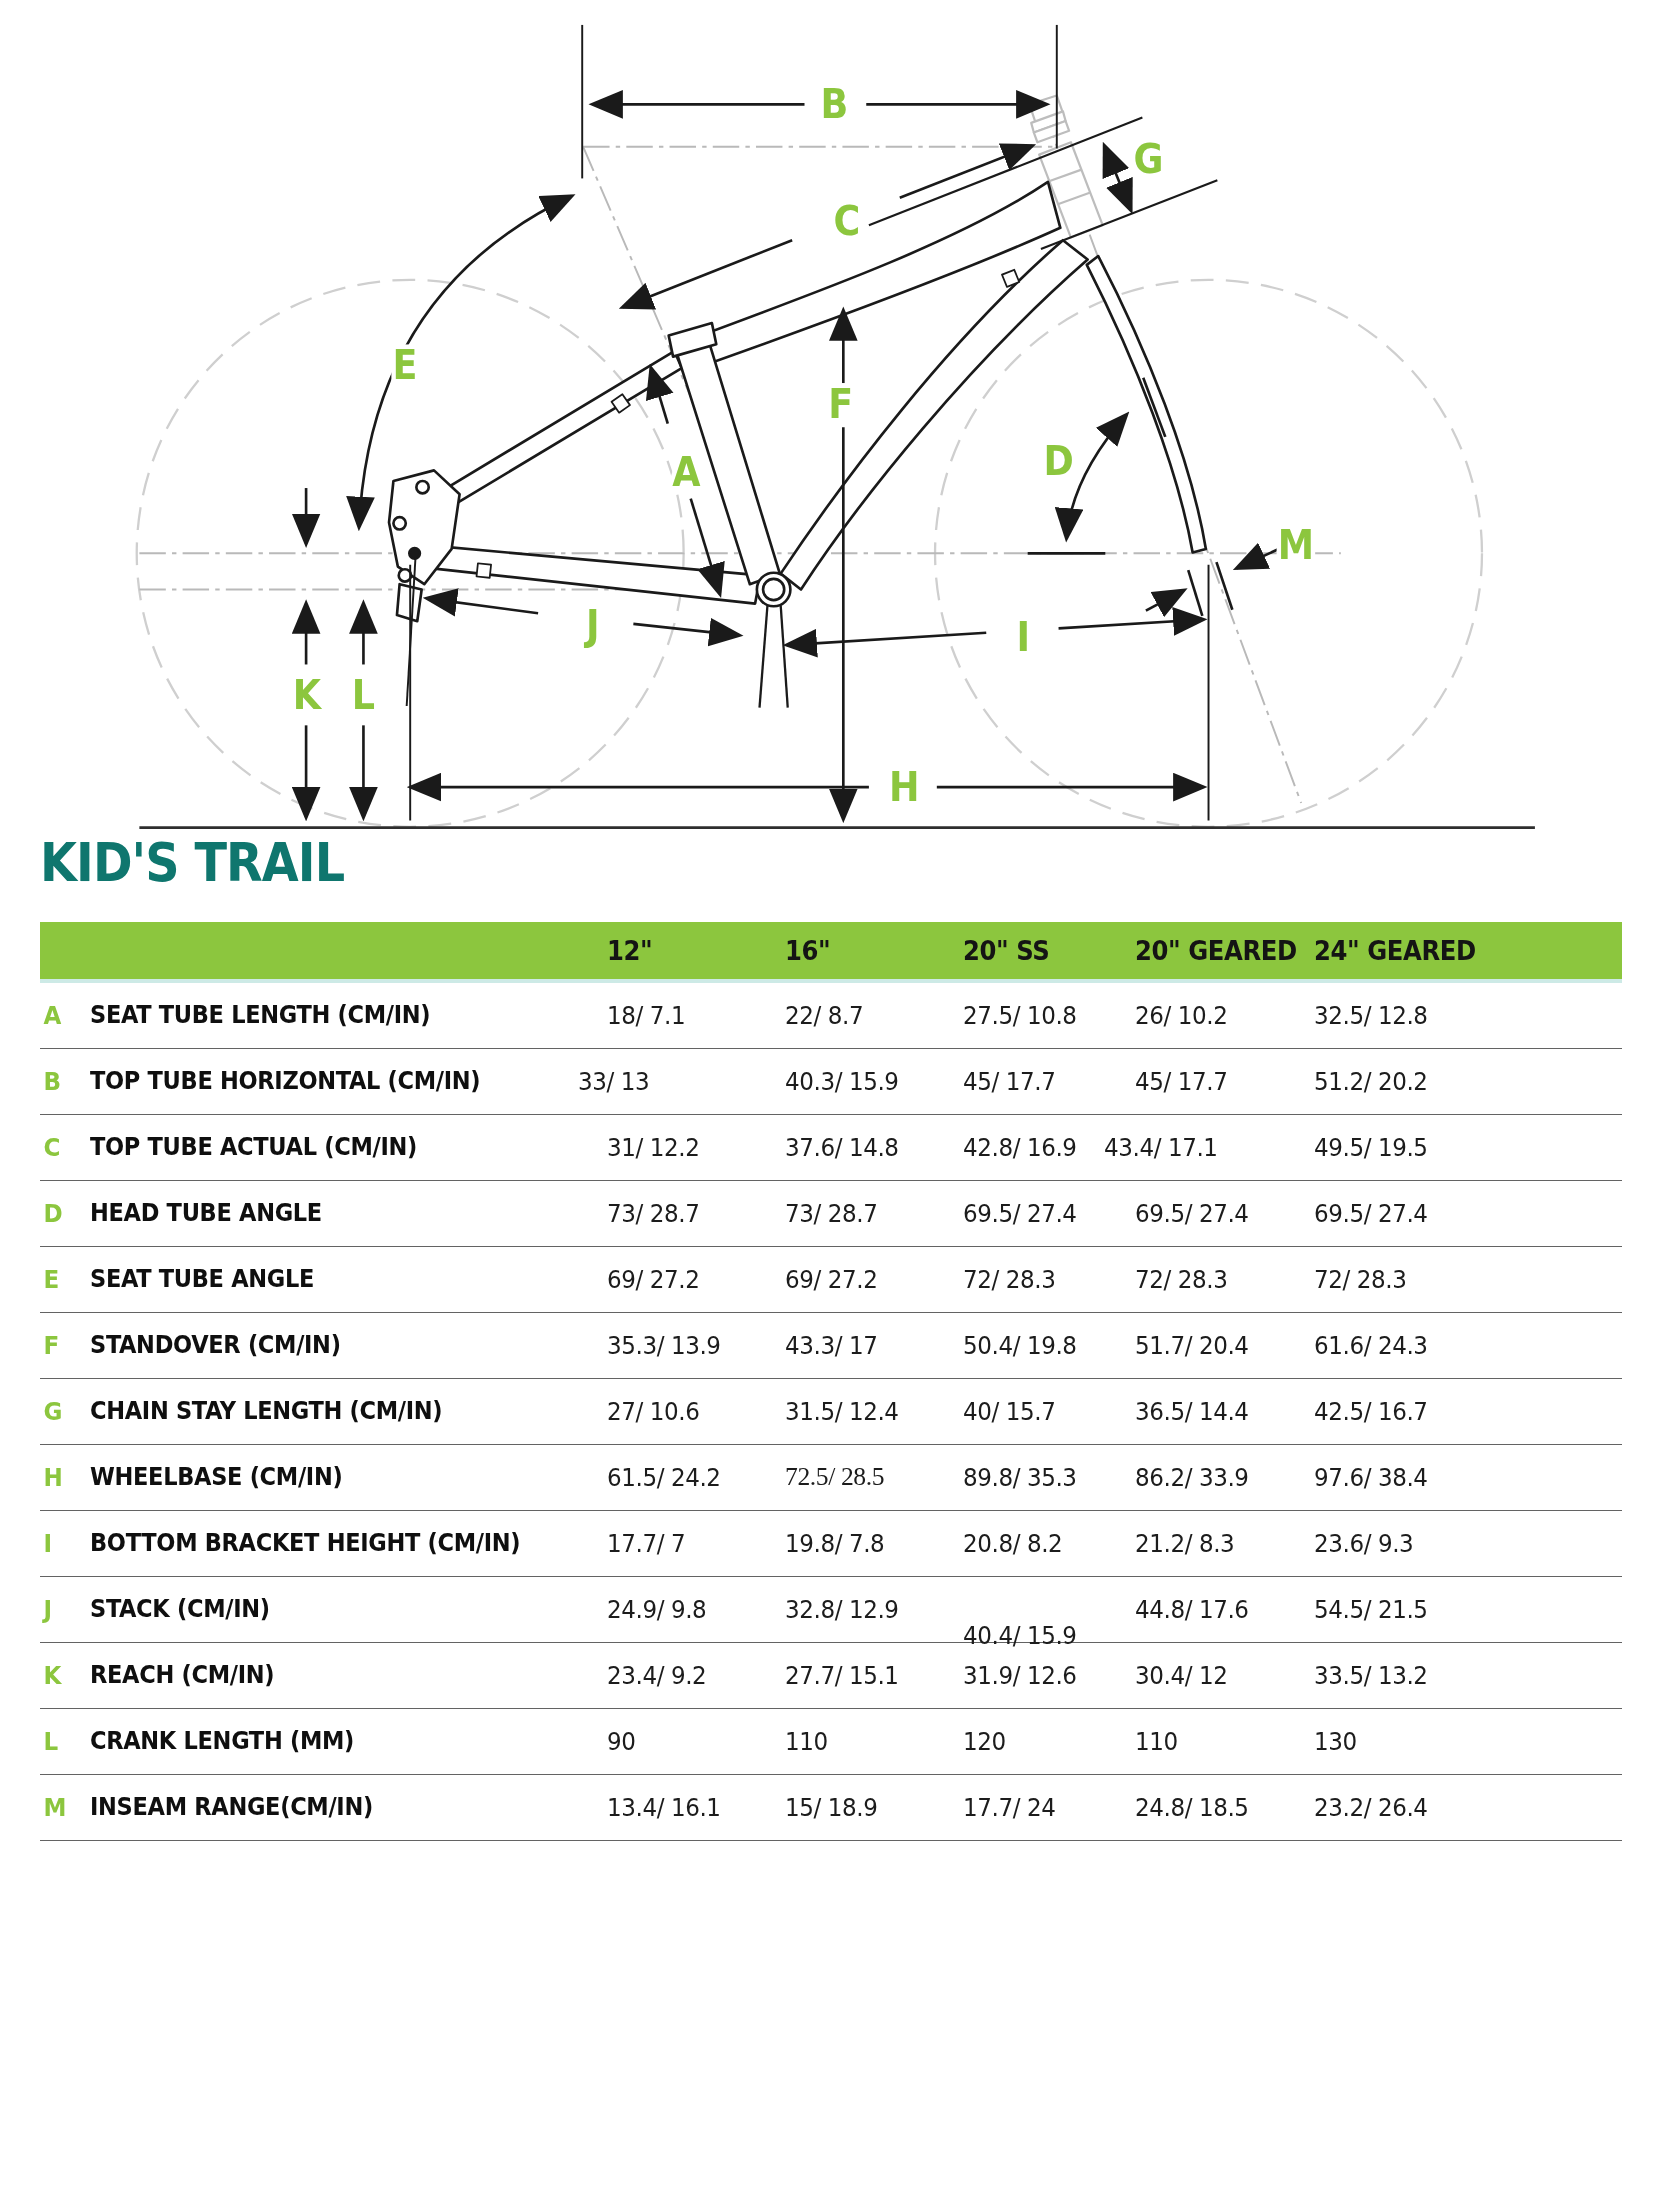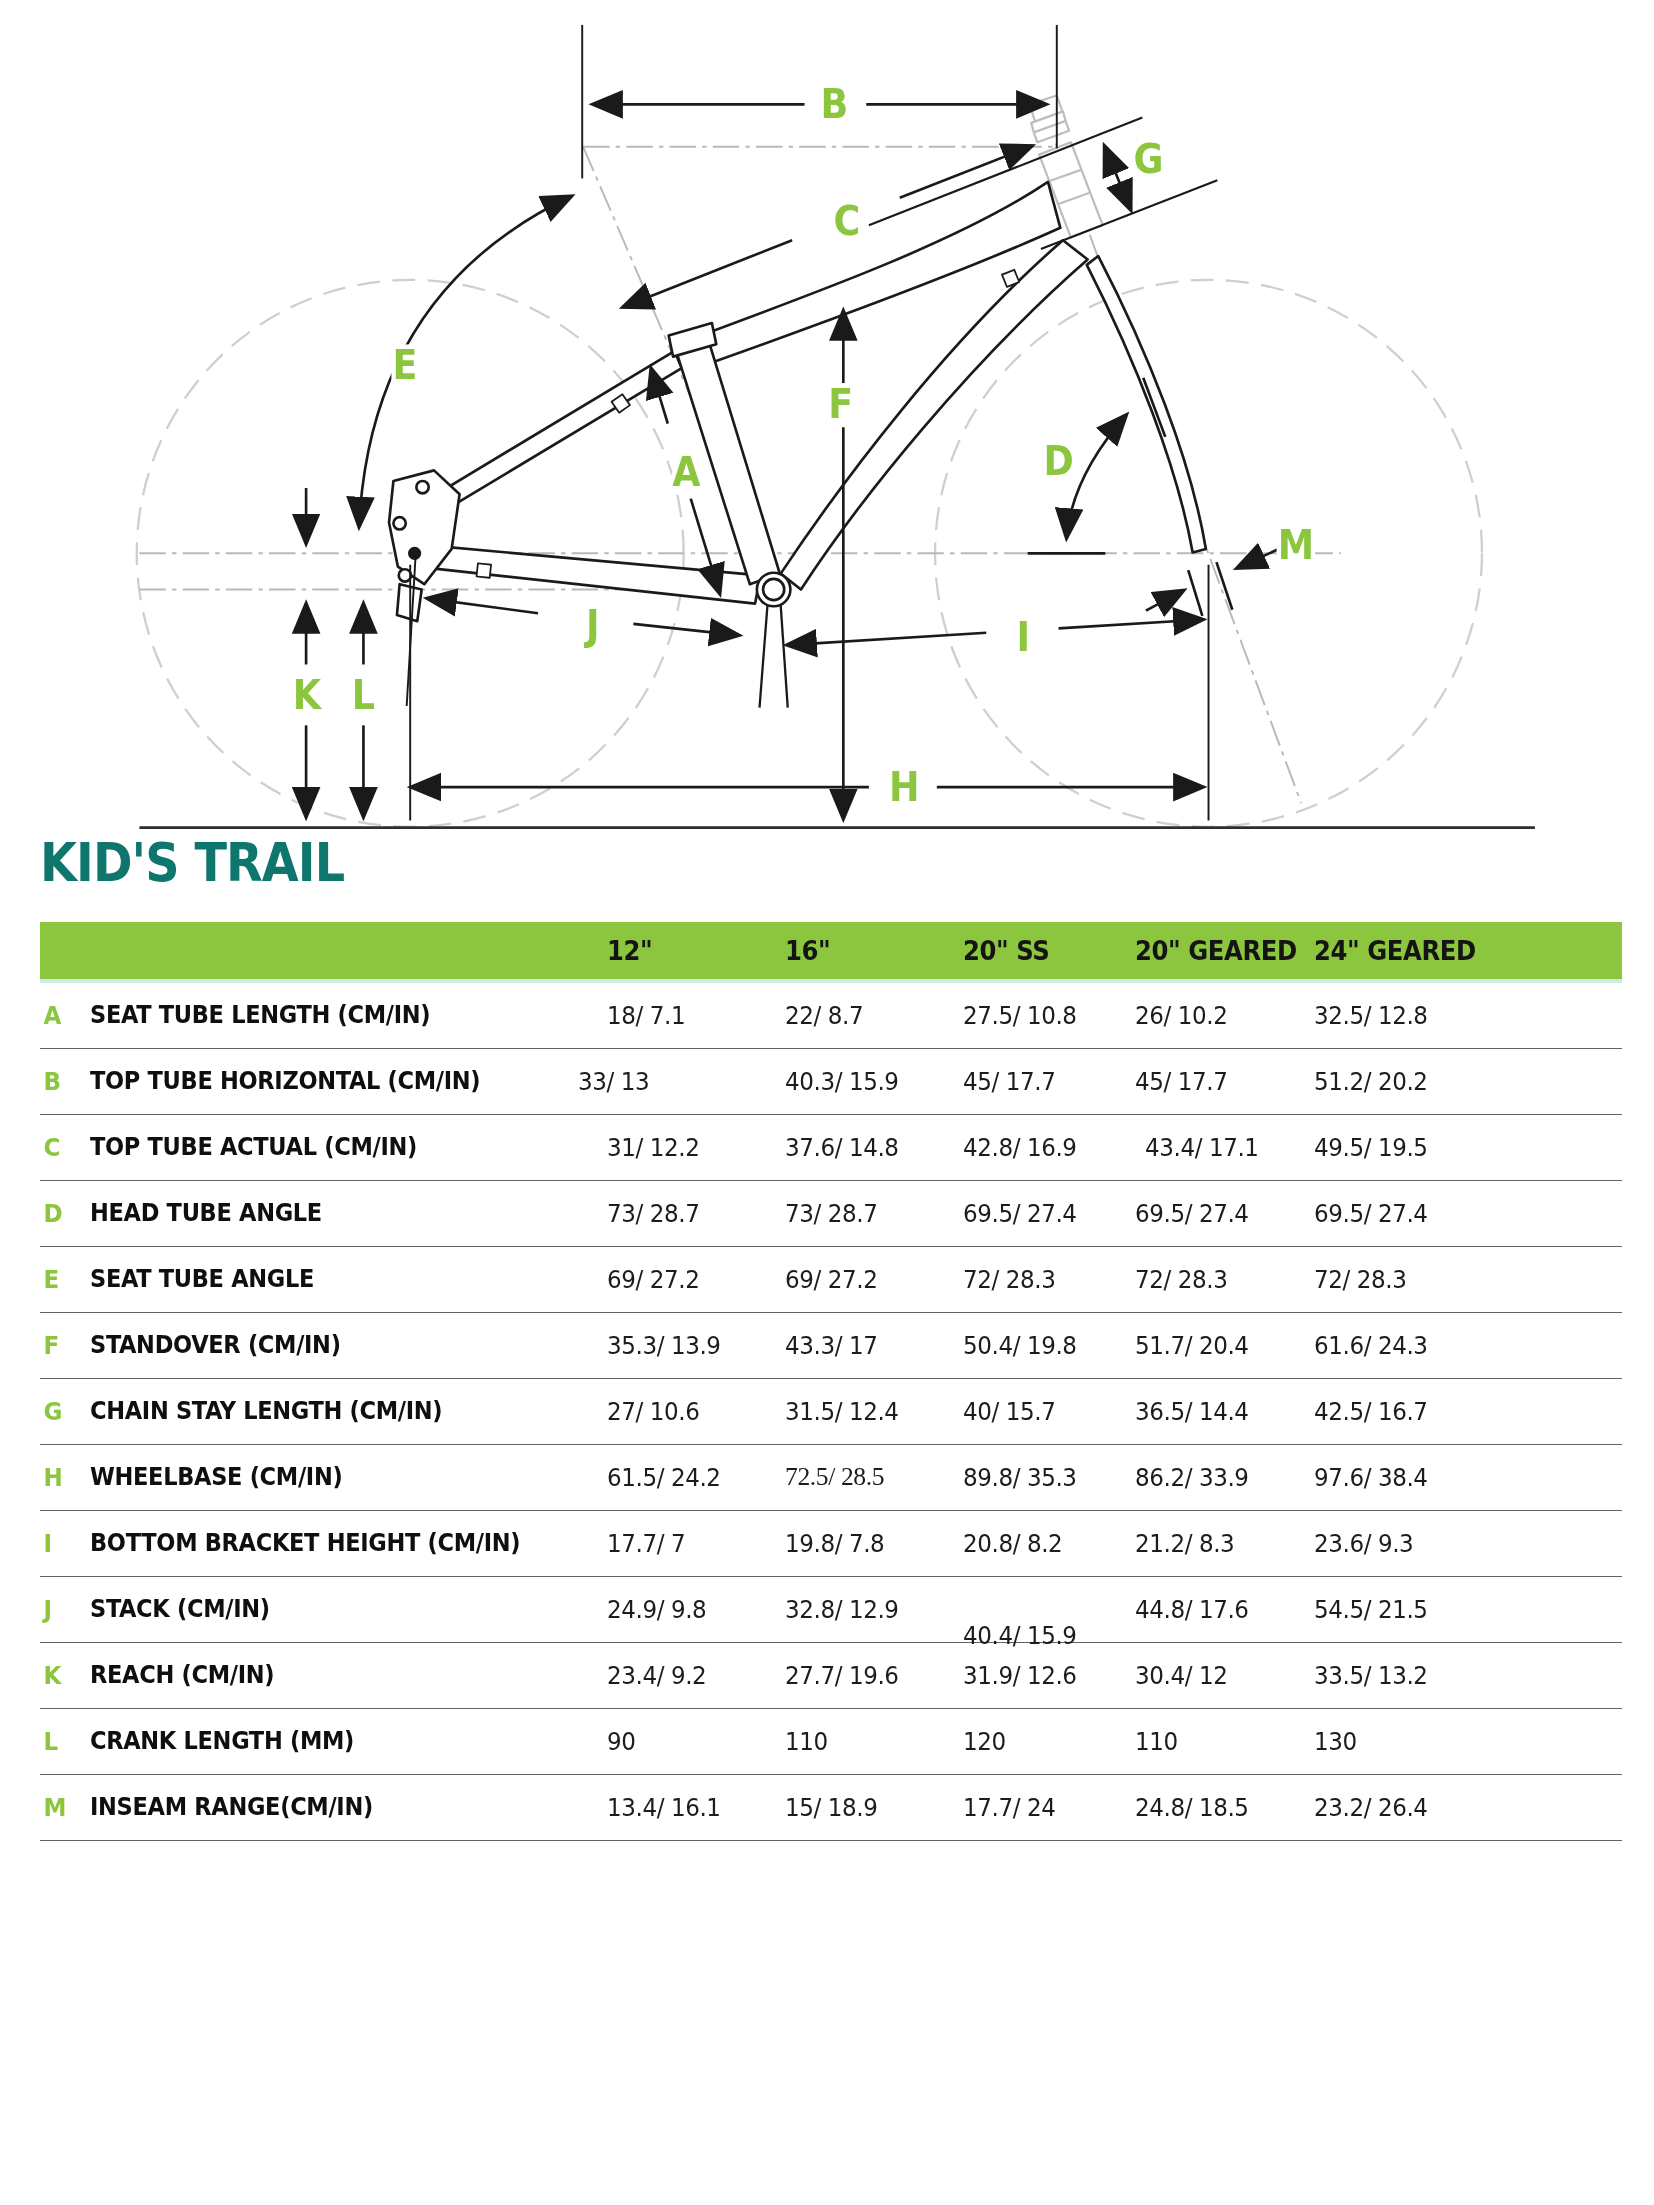--- a/index.html
+++ b/index.html
@@ -214,21 +214,21 @@
       <span class="v" style="left: 923px;">45/ 17.7</span>
       <span class="v" style="left: 1095px;">45/ 17.7</span>
       <span class="v" style="left: 1274px;">51.2/ 20.2</span>
     </div>
     <div class="row">
       <span class="letter" style="color: rgb(140, 198, 62);">C</span>
       <span class="rlabel">TOP TUBE ACTUAL (CM/IN)</span>
       <span class="v" style="left: 567px;">31/ 12.2</span>
       <span class="v" style="left: 745px;">37.6/ 14.8</span>
       <span class="v" style="left: 923px;">42.8/ 16.9</span>
-      <span class="v" style="left: 1105px;">43.4/ 17.1</span>
+      <span class="v" style="left: 1064px;">43.4/ 17.1</span>
       <span class="v" style="left: 1274px;">49.5/ 19.5</span>
     </div>
     <div class="row">
       <span class="letter" style="color: rgb(140, 198, 62);">D</span>
       <span class="rlabel">HEAD TUBE ANGLE</span>
       <span class="v" style="left: 567px;">73/ 28.7</span>
       <span class="v" style="left: 745px;">73/ 28.7</span>
       <span class="v" style="left: 923px;">69.5/ 27.4</span>
       <span class="v" style="left: 1095px;">69.5/ 27.4</span>
       <span class="v" style="left: 1274px;">69.5/ 27.4</span>
@@ -284,21 +284,21 @@
       <span class="v" style="left: 567px;">24.9/ 9.8</span>
       <span class="v" style="left: 745px;">32.8/ 12.9</span>
       <span class="v" style="left: 923px; margin-top: 26px;">40.4/ 15.9</span>
       <span class="v" style="left: 1095px;">44.8/ 17.6</span>
       <span class="v" style="left: 1274px;">54.5/ 21.5</span>
     </div>
     <div class="row">
       <span class="letter" style="color: rgb(140, 198, 62);">K</span>
       <span class="rlabel">REACH (CM/IN)</span>
       <span class="v" style="left: 567px;">23.4/ 9.2</span>
-      <span class="v" style="left: 745px;">27.7/ 19.6</span>
+      <span class="v" style="left: 745px;">27.7/ 15.1</span>
       <span class="v" style="left: 923px;">31.9/ 12.6</span>
       <span class="v" style="left: 1095px;">30.4/ 12</span>
       <span class="v" style="left: 1274px;">33.5/ 13.2</span>
     </div>
     <div class="row">
       <span class="letter" style="color: rgb(140, 198, 62);">L</span>
       <span class="rlabel">CRANK LENGTH (MM)</span>
       <span class="v" style="left: 567px;">90</span>
       <span class="v" style="left: 745px;">110</span>
       <span class="v" style="left: 923px;">120</span>

